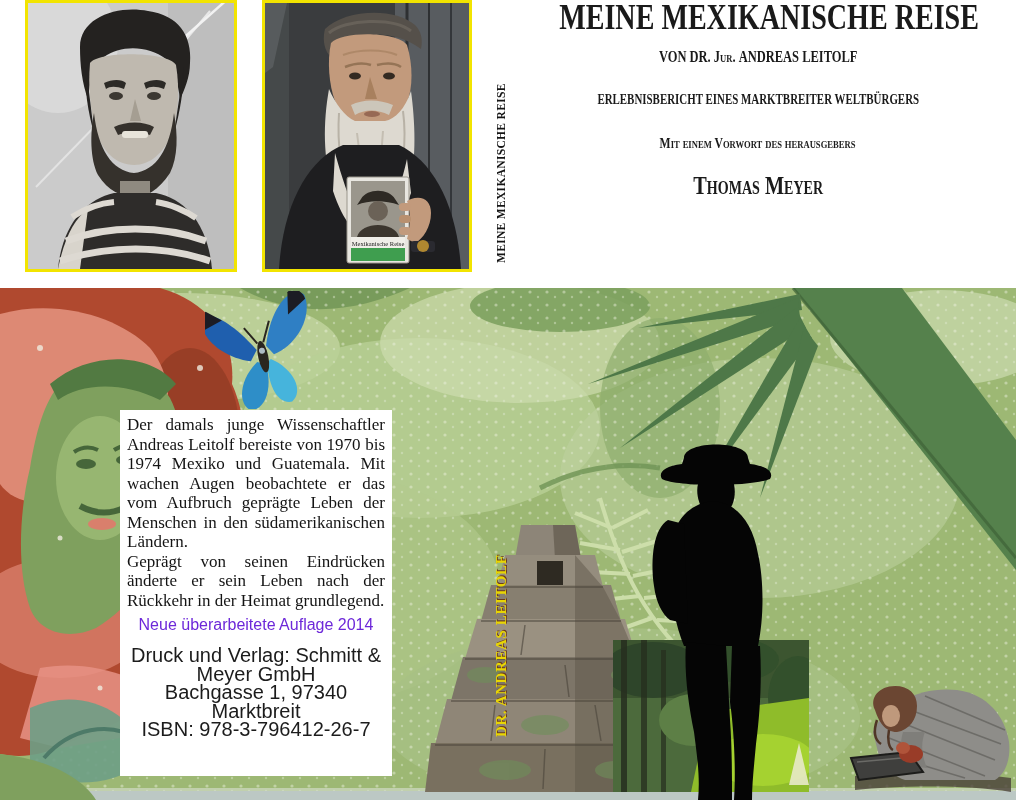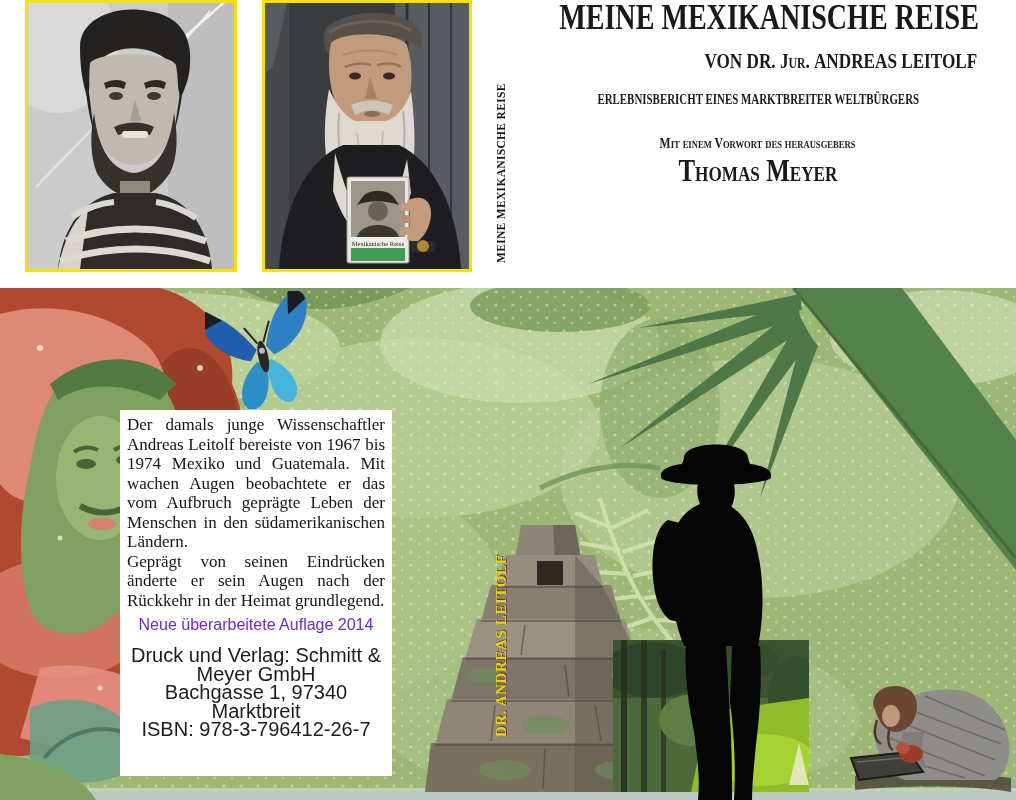--- a/index.html
+++ b/index.html
@@ -13,24 +13,24 @@
 
   .spine-vert{position:absolute;transform:rotate(-90deg);transform-origin:0 0;white-space:nowrap;
               font-weight:bold;}
   .spine-top{left:493px;top:263px;font-size:13.5px;color:#141414;letter-spacing:.4px;}
   .spine-top .cond2{display:inline-block;transform:scaleX(.85);transform-origin:left center;}
 
   .title-block{position:absolute;left:500px;top:0;width:516px;height:288px;color:#1a1a1a;}
   .tline{position:absolute;left:0;right:0;text-align:center;font-weight:bold;white-space:nowrap;}
   .cond{display:inline-block;transform:scaleX(.78);transform-origin:center;white-space:nowrap;}
   .l-title{top:-4px;font-size:36px;letter-spacing:0;}
-  .l-author{top:48px;font-size:22px;text-align:right;}
+  .l-author{top:48px;font-size:16px;}
   .l-subtitle{top:92px;font-size:14px;}
   .l-foreword{top:135px;font-size:15px;}
-  .l-editor{top:152px;font-size:32px;}
+  .l-editor{top:171px;font-size:26px;}
   .sc{font-variant:small-caps;}
 
   
   .collage{position:absolute;left:0;top:288px;width:1016px;height:512px;overflow:hidden;background:#9db874;}
   .abs{position:absolute;line-height:0;}
 
   .overlay-author{left:494px;top:449px;font-size:15px;color:#e8d504;letter-spacing:.6px;
                   text-shadow:1px 1px 0 #6b3b1e;position:absolute;transform:rotate(-90deg);
                   transform-origin:0 0;white-space:nowrap;font-weight:bold;line-height:15px;}
 
@@ -308,22 +308,22 @@
       <path d="M32,40 C28,52 30,60 36,64 M44,50 C42,60 44,68 48,70" stroke="#503626" stroke-width="2.5" fill="none"></path>
       <ellipse cx="46" cy="36" rx="9" ry="11" fill="#c9a284" opacity=".9"></ellipse>
       <path d="M58,52 C54,66 56,78 64,86 L82,88 C76,74 76,62 80,52 Z" fill="#7f7e7a"></path>
       <polygon points="6,78 64,72 78,92 14,100" fill="#3f3f3d" stroke="#1c1c1a" stroke-width="2"></polygon>
       <line x1="12" y1="82" x2="68" y2="77" stroke="#6a6a66" stroke-width="1.5"></line>
       <ellipse cx="66" cy="74" rx="12" ry="9" fill="#993c28"></ellipse>
       <ellipse cx="58" cy="68" rx="7" ry="6" fill="#b0543a"></ellipse>
     </svg>
 
     <div class="blurb-box">
-      <p>Der damals junge Wissenschaftler Andreas Leitolf bereiste von 1967 bis 1974 Mexiko und Guatemala. Mit wachen Augen beobachtete er das vom Aufbruch geprägte Leben der Menschen in den südamerikanischen Ländern.</p>
-      <p>Geprägt von seinen Eindrücken änderte er sein Augen nach der Rückkehr in der Heimat grundlegend.</p>
+      <p>Der damals junge Wissenschaftler Andreas Leitolf bereiste von 1970 bis 1974 Mexiko und Guatemala. Mit wachen Augen beobachtete er das vom Aufbruch geprägte Leben der Menschen in den südamerikanischen Ländern.</p>
+      <p>Geprägt von seinen Eindrücken änderte er sein Leben nach der Rückkehr in der Heimat grundlegend.</p>
       <div class="edition">Neue überarbeitete Auflage 2014</div>
       <div class="pubblock">
         <div>Druck und Verlag: Schmitt &amp; Meyer GmbH</div>
         <div>Bachgasse 1, 97340 Marktbreit</div>
         <div>ISBN: 978-3-796412-26-7</div>
       </div>
     </div>
 
   </div>
 </div>

